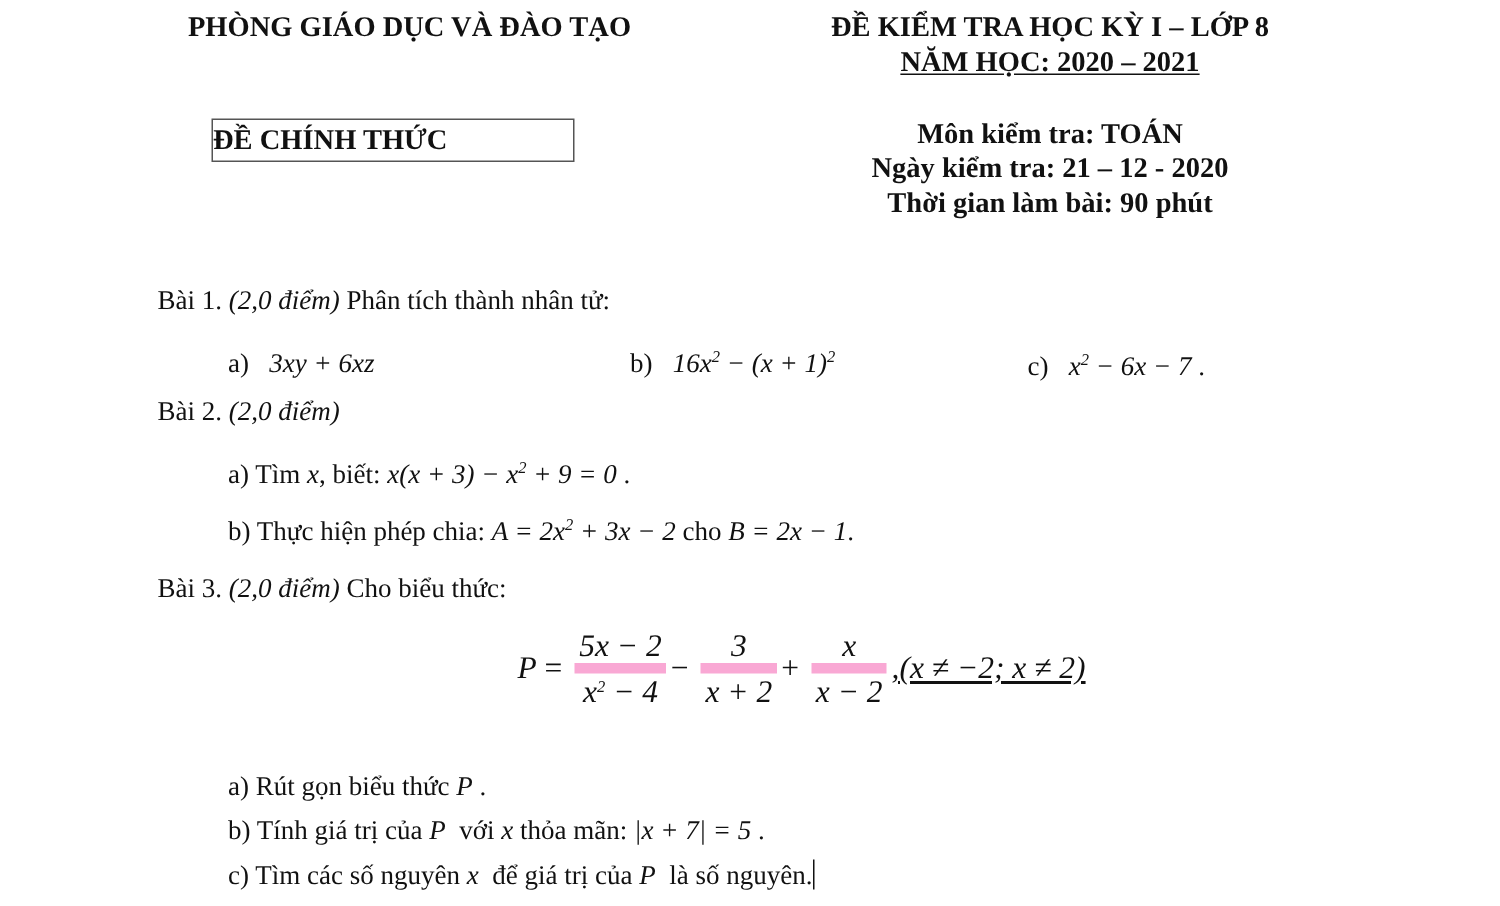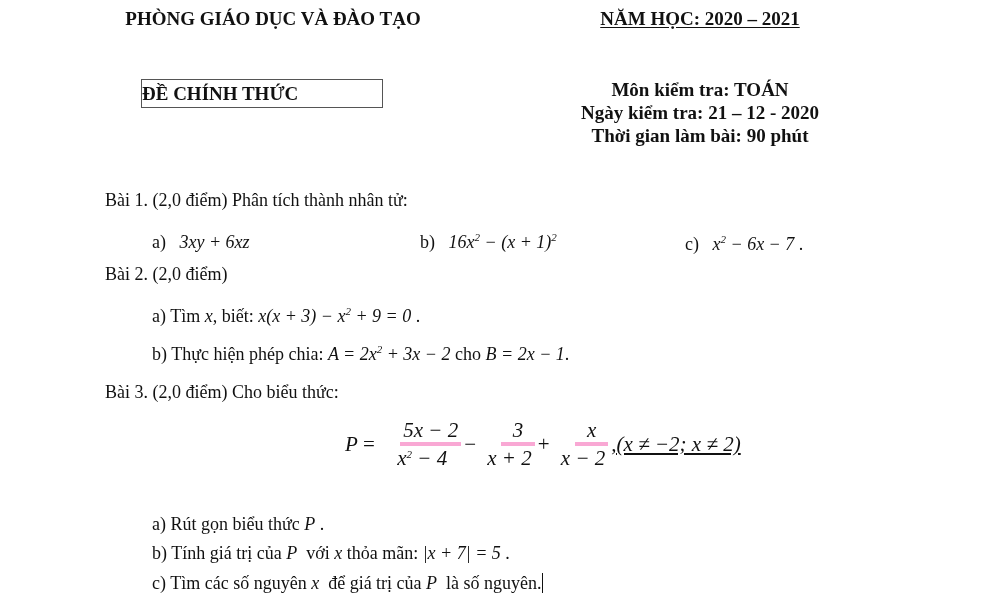--- a/index.html
+++ b/index.html
@@ -1,42 +1,43 @@
 <!DOCTYPE html>
 <html><head>
 <meta charset="utf-8">
 <style>
   html, body { margin: 0; padding: 0; background: #ffffff; }
   body { width: 1000px; height: 604px; position: relative; overflow: hidden;
          font-family: "Liberation Serif", "DejaVu Serif", serif; color: #111; }
   .abs { position: absolute; white-space: nowrap; }
   .b { font-weight: normal; }
   .u { text-decoration: underline; text-underline-offset: 2px; }
-  .i { }
+  .i { font-style: italic; }
   .hdr { font-size: 19px; font-weight: bold; text-align: center; line-height: 23px; }
   .txt { font-size: 18px; }
   .math { font-style: italic; font-family: "Liberation Serif", serif; }
   sup { font-size: 11px; vertical-align: 7px; line-height: 0; }
   .box { position: absolute; left: 141px; top: 79px; width: 240px; height: 27px;
          border: 1px solid #555; text-align: left; font-size: 19px; font-weight: bold; line-height: 27px; }
   .frac { display: inline-block; text-align: center; vertical-align: middle; margin: 0 3px; }
-  .frac .num { display: block; border-bottom: 4px solid #f9a8d4; padding: 0 3px; line-height: 24px; margin-left: 17px; }
+  .frac .num { display: block; border-bottom: 7px solid #f9a8d4; padding: 0 3px; line-height: 24px; }
   .frac .den { display: block; padding: 0 3px; line-height: 24px; }
   .formula { font-size: 21px; }
   .formula .math { font-size: 21px; }
 </style>
 </head>
 <body>
 
 <div class="abs hdr" style="left:108px; top:7px; width:330px;">
   <div>PHÒNG GIÁO DỤC VÀ ĐÀO TẠO</div>
 </div>
 <div class="box">ĐỀ CHÍNH THỨC</div>
 
 <div class="abs hdr" style="left:530px; top:7px; width:340px;">
+  <div>ĐỀ KIỂM TRA HỌC KỲ I – LỚP 8</div>
   <div class="u">NĂM HỌC: 2020 – 2021</div>
 </div>
 <div class="abs hdr" style="left:530px; top:78px; width:340px;">
   <div>Môn kiểm tra: TOÁN</div>
   <div>Ngày kiểm tra: 21 – 12 - 2020</div>
   <div>Thời gian làm bài: 90 phút</div>
 </div>
 
 <div class="abs txt" style="left:105px; top:190px;">
   <span class="b">Bài 1.</span>

